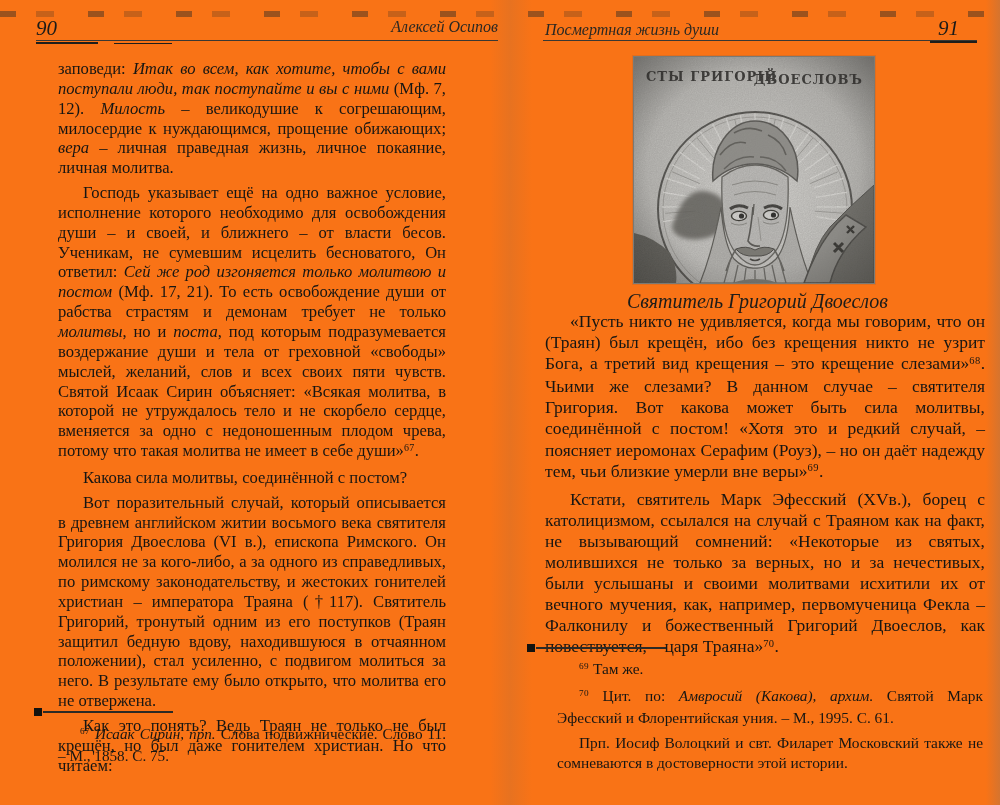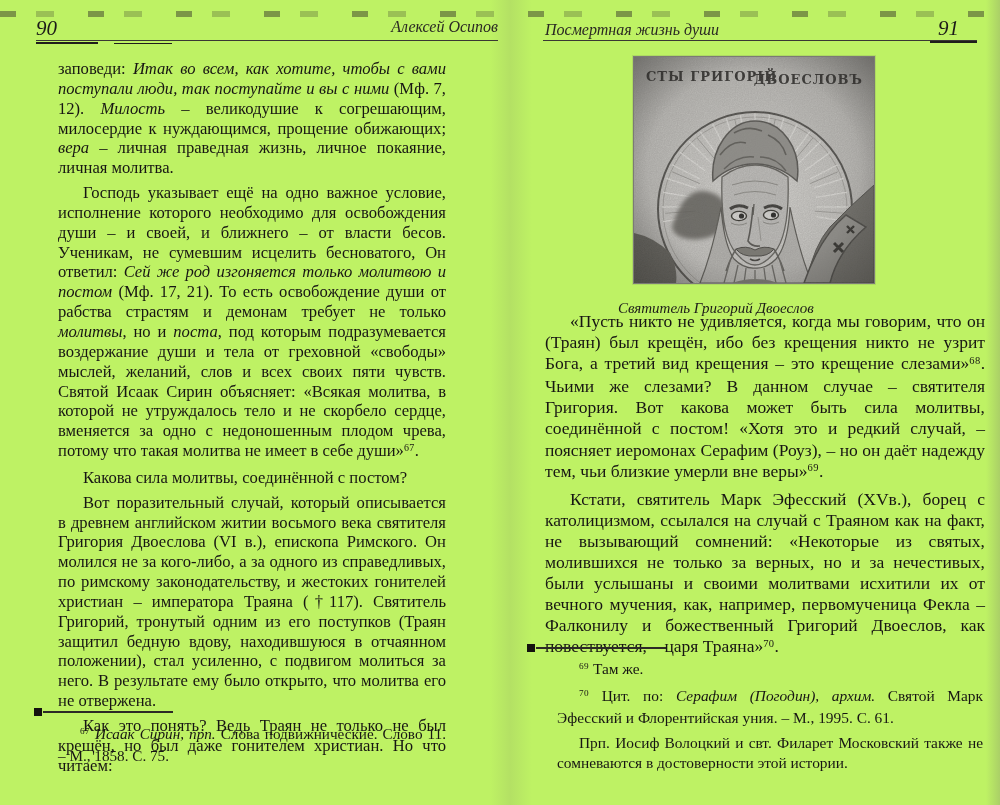--- a/index.html
+++ b/index.html
@@ -1,16 +1,16 @@
 <!DOCTYPE html>
 <html lang="ru"><head>
 <meta charset="utf-8">
 <style>
   html,body{margin:0;padding:0;background:#fcfcfb;}
-  .spread{position:relative;width:1000px;height:805px;background:#bef264;overflow:hidden;
+  .spread{position:relative;width:1000px;height:805px;background:#f97316;overflow:hidden;
           font-family:"Liberation Serif","DejaVu Serif",serif;color:#171613;}
   .gutter{position:absolute;left:490px;top:0;width:42px;height:100%;
           background:linear-gradient(90deg,rgba(110,108,100,0) 0%,rgba(110,108,100,.13) 48%,rgba(110,108,100,0) 100%);}
   .right-edge{position:absolute;right:0;top:0;width:14px;height:100%;
           background:linear-gradient(90deg,rgba(120,118,110,0),rgba(120,118,110,.28));}
   .top-edge{position:absolute;left:0;top:11px;width:100%;height:6px;opacity:.65;filter:blur(.6px);
           background:repeating-linear-gradient(90deg,rgba(45,42,38,.7) 0 16px,rgba(45,42,38,0) 16px 36px,rgba(45,42,38,.38) 36px 54px,rgba(45,42,38,0) 54px 88px);}
   .pgnum{position:absolute;font-style:italic;font-size:21px;color:#1c1b18;}
   .runhead{position:absolute;font-style:italic;font-size:16px;color:#2a2823;}
   .headrule{position:absolute;height:1.4px;background:#3a3833;}
@@ -26,22 +26,22 @@
   .fnsep{position:absolute;display:flex;align-items:center;}
   .fnsq{width:8px;height:8px;background:#14120f;display:inline-block;}
   .fnline{height:2.2px;background:#2c2a26;display:inline-block;width:130px;margin-left:1px;}
   .footnotes{position:absolute;text-align:justify;}
   .left-foot{left:53px;top:719px;width:398px;font-size:15.2px;line-height:19px;}
   .right-foot{left:552px;top:654px;width:436px;font-size:15.4px;line-height:20px;}
   .footnotes .ind{text-indent:22px;}
   .saint-figure{position:absolute;left:633px;top:56px;width:240px;height:226px;margin:0;
           border:1px solid #7b7a75;box-shadow:inset 0 0 14px rgba(20,20,18,.28),0 0 0 1px rgba(90,90,85,.15);}
   .saint-figure svg{display:block;}
-  .caption{position:absolute;left:618px;top:300px;width:270px;text-align:left;
-          font-style:italic;font-size:15px;color:#1d1c19;}
+  .caption{position:absolute;left:618px;top:290px;width:270px;text-align:right;
+          font-style:italic;font-size:20px;color:#1d1c19;}
   .inscr{font-family:"DejaVu Serif","Liberation Serif",serif;font-weight:bold;letter-spacing:1px;}
 </style>
 </head>
 <body>
 
 <div class="spread">
   <div class="top-edge"></div>
   <div class="gutter"></div>
   <div class="right-edge"></div>
 
@@ -206,17 +206,17 @@
         <p class="para ind"><span>«Пусть никто не удивляется, когда мы говорим, что он (Траян) был крещён, ибо без крещения никто не узрит Бога, а третий вид крещения – это крещение слезами»</span><span class="sup">68</span><span>. Чьими же слезами? В данном случае – святителя Григория. Вот какова может быть сила молитвы, соединённой с постом! «Хотя это и редкий случай, – поясняет иеромонах </span><span class="b">Серафим (Роуз)</span><span>, – но он даёт надежду тем, чьи близкие умерли вне веры»</span><span class="sup">69</span><span>.</span></p>
         <p class="para ind"><span>Кстати, святитель </span><span class="b">Марк Эфесский</span><span> (XVв.), борец с католицизмом, ссылался на случай с Траяном как на факт, не вызывающий сомнений: «Некоторые из святых, молившихся не только за верных, но и за нечестивых, были услышаны и своими молитвами исхитили их от вечного мучения, как, например, первомученица Фекла – Фалконилу и божественный Григорий Двоеслов, как повествуется, – царя Траяна»</span><span class="sup">70</span><span>.</span></p>
       </div>
 
     <div class="fnsep" style="left:527px;top:644px;">
       <span class="fnsq"></span>
         <span class="fnline"></span>
     </div>
     <div class="footnotes right-foot">
         <p class="para ind"><span class="sup">69</span><span> Там же.</span></p>
-        <p class="para ind"><span class="sup">70</span><span> Цит. по: </span><span class="i">Серафим (Погодин), архим.</span><span> Святой Марк Эфесский и Флорентийская уния. – М., 1995. С. 61.</span></p>
+        <p class="para ind"><span class="sup">70</span><span> Цит. по: </span><span class="i">Амвросий (Какова), архим.</span><span> Святой Марк Эфесский и Флорентийская уния. – М., 1995. С. 61.</span></p>
         <p class="para ind"><span>Прп. Иосиф Волоцкий и свт. Филарет Московский также не сомневаются в достоверности этой истории.</span></p>
       </div>
   </section>
 </div>
 
 </body></html>

